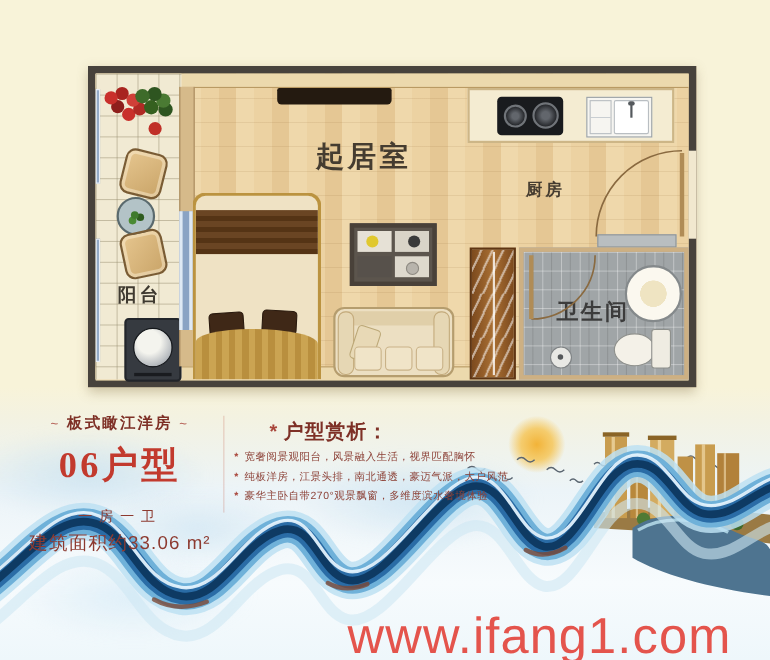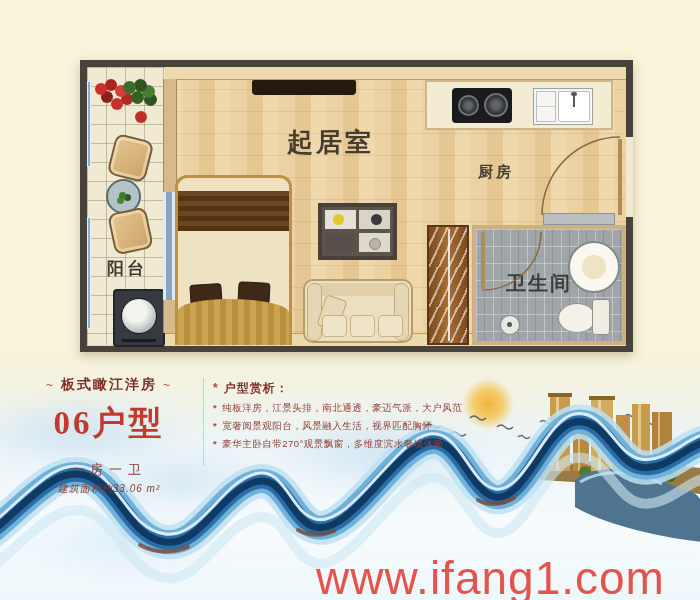--- a/index.html
+++ b/index.html
@@ -125,24 +125,24 @@
   .cloud{position:absolute;border-radius:50%;filter:blur(6px);}
   .scene{position:absolute;left:0;top:0;}
 
   
   .info{position:absolute;left:0;top:372px;width:480px;z-index:3;}
   .info-left{position:absolute;left:18px;top:4px;width:182px;text-align:center;color:#8d3a30;}
   .tagline{font-size:14px;font-weight:bold;color:#7e3026;letter-spacing:2px;}
   .tagline .deco{color:#b0544a;font-weight:normal;padding:0 6px;font-size:12px;}
   .unit-name{margin-top:7px;font-size:33px;font-weight:bold;color:#c23a2e;letter-spacing:3px;font-family:"Liberation Serif",serif;}
   .layout-line{margin-top:15px;font-size:13px;letter-spacing:6px;}
-  .area-line{margin-top:3px;font-size:10px;letter-spacing:1px;font-style:italic;}
+  .area-line{margin-top:3px;font-size:17px;letter-spacing:1px;}
   .divider{position:absolute;left:203px;top:6px;width:1px;height:88px;background:rgba(200,120,100,.35);}
   .info-right{position:absolute;left:213px;top:8px;width:265px;color:#8d4238;}
-  .an-title{font-size:12px;font-weight:bold;color:#7e3026;letter-spacing:1px;}
+  .an-title{font-size:18px;font-weight:bold;color:#7e3026;letter-spacing:1px;margin-left:32px;}
   .an-title .mark,.bullet .mark{color:#a8453a;margin-right:5px;font-weight:bold;}
   .bullet{margin-top:5px;font-size:9.5px;white-space:nowrap;letter-spacing:0.5px;}
 
   
   .watermark{position:absolute;left:316px;top:551px;font-size:46px;color:#e4544c;letter-spacing:1px;z-index:4;
       font-family:"Liberation Sans",sans-serif;}
 </style>
 </head>
 <body>
 
@@ -315,24 +315,24 @@
       <div class="unit-name">06户型</div>
       <div class="layout-line">一房一卫</div>
       <div class="area-line">建筑面积约33.06 m²</div>
     </div>
     <div class="divider"></div>
     <div class="info-right">
       <div class="an-title">
         <span class="mark">*</span><span>户型赏析：</span>
       </div>
       <div class="bullet">
+        <span class="mark">*</span><span>宽奢阅景观阳台，风景融入生活，视界匹配胸怀</span>
+      </div>
+      <div class="bullet">
         <span class="mark">*</span><span>纯板洋房，江景头排，南北通透，豪迈气派，大户风范</span>
-      </div>
-      <div class="bullet">
-        <span class="mark">*</span><span>宽奢阅景观阳台，风景融入生活，视界匹配胸怀</span>
       </div>
       <div class="bullet">
         <span class="mark">*</span><span>豪华主卧自带270°观景飘窗，多维度滨水奢境体验</span>
       </div>
     </div>
   </div>
 
   <div class="watermark">www.ifang1.com</div>
 
 </div>

